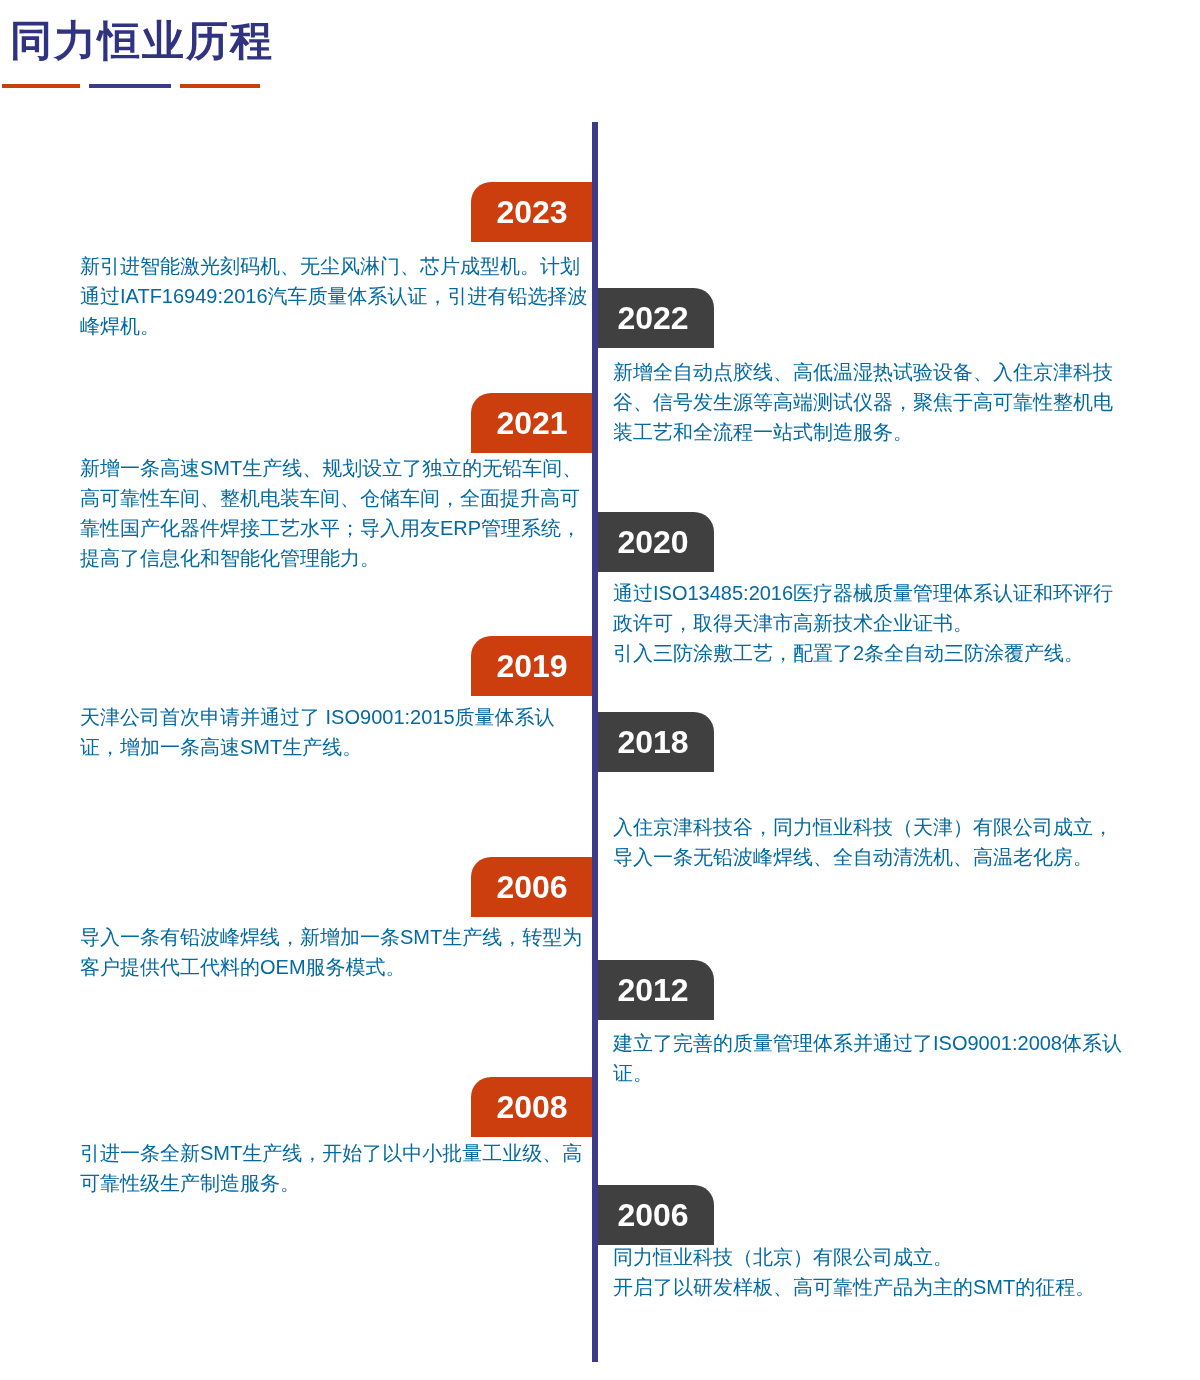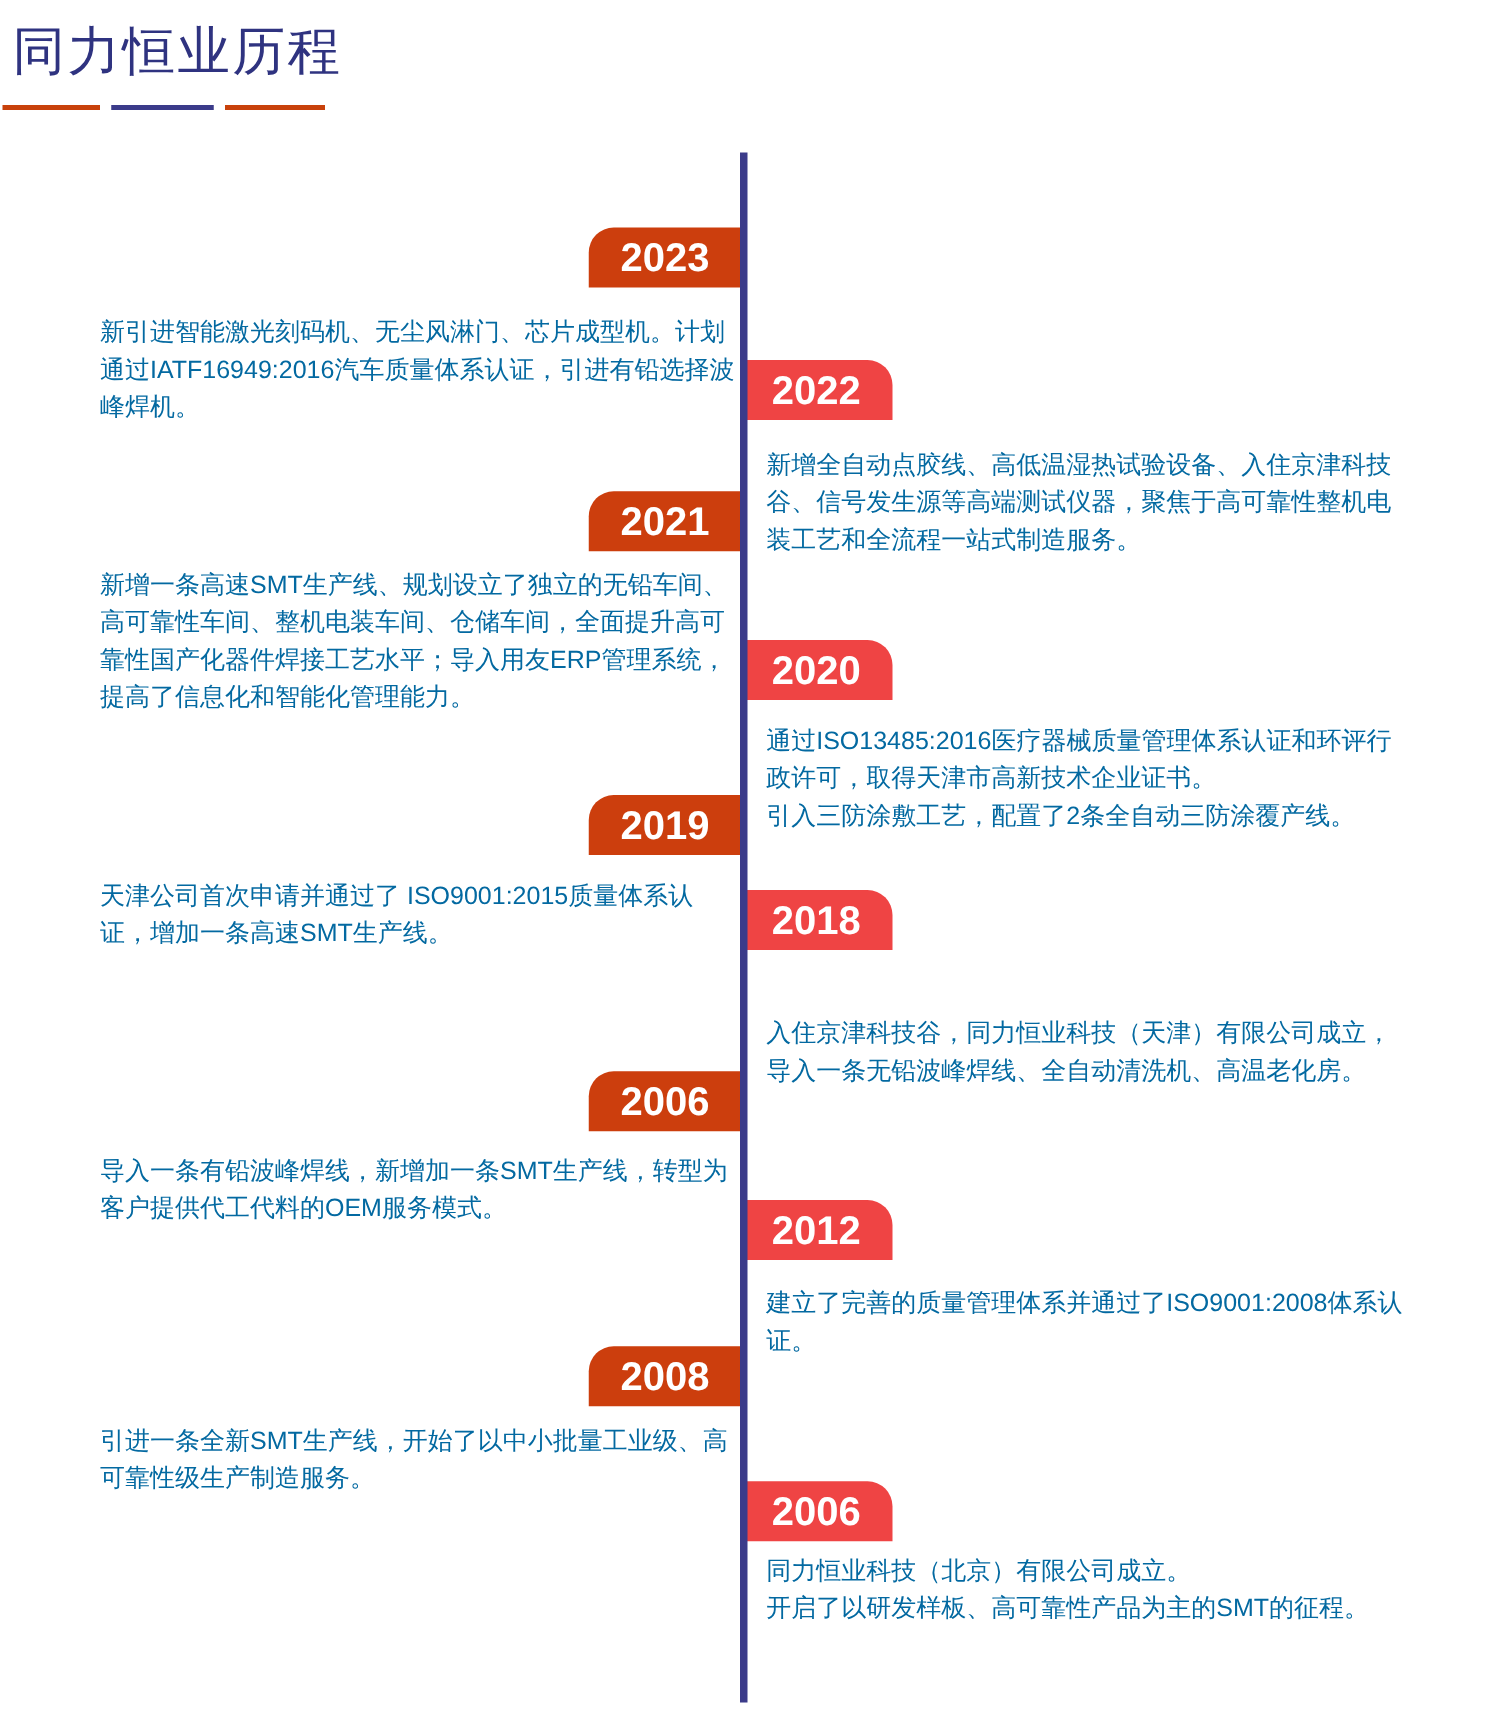--- a/index.html
+++ b/index.html
@@ -9,21 +9,21 @@
     height: 1380px;
     position: relative;
     font-family: "Liberation Sans", "DejaVu Sans", sans-serif;
     overflow: hidden;
   }
   .page-title {
     position: absolute;
     left: 10px;
     top: 18px;
     font-size: 42px;
-    font-weight: normal;
+    font-weight: bold;
     color: #2F3380;
     letter-spacing: 2px;
     line-height: 1.1;
   }
   .title-dash {
     position: absolute;
     top: 84px;
     height: 4px;
   }
   .dash-1 { left: 2px;   width: 78px; background: #C8410B; }
@@ -35,39 +35,39 @@
     left: 592px;
     top: 122px;
     width: 6px;
     height: 1240px;
     background: #3B3B8A;
     z-index: 2;
   }
 
   .year-badge {
     position: absolute;
-    height: 48px;
+    height: 60px;
     width: 122px;
     color: #ffffff;
     font-size: 32px;
     font-weight: bold;
     display: flex;
     align-items: center;
     justify-content: center;
     z-index: 1;
     line-height: 1;
   }
   .year-badge.left {
     left: 471px;
     background: #CC3E0D;
     border-radius: 20px 0 0 0;
   }
   .year-badge.right {
     left: 592px;
-    background: #ef4444;
+    background: #404040;
     border-radius: 0 20px 0 0;
   }
 
   .event-text {
     position: absolute;
     width: 514px;
     font-size: 20px;
     line-height: 30px;
     color: #0369a1;
     white-space: pre-line;

